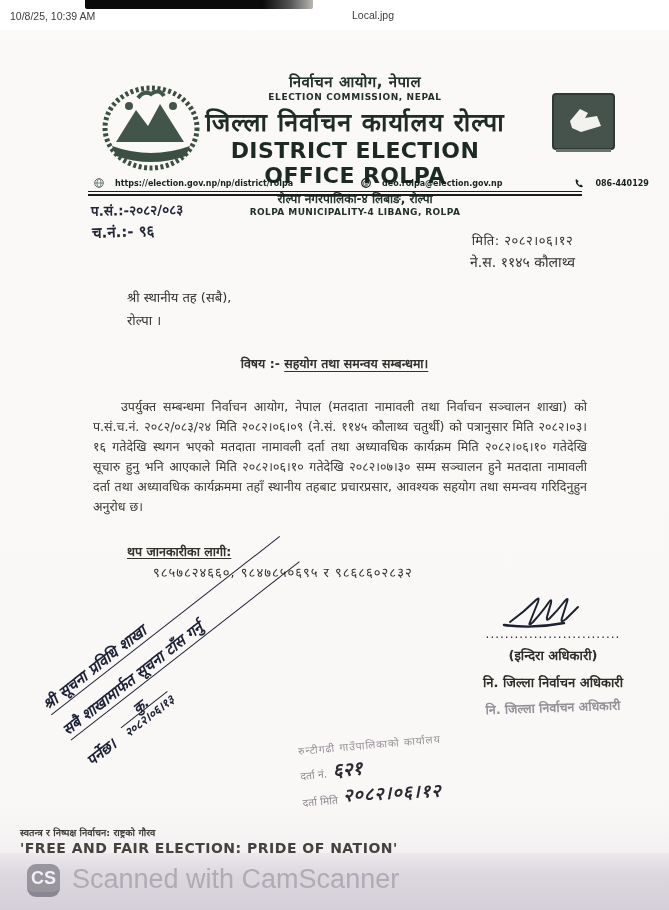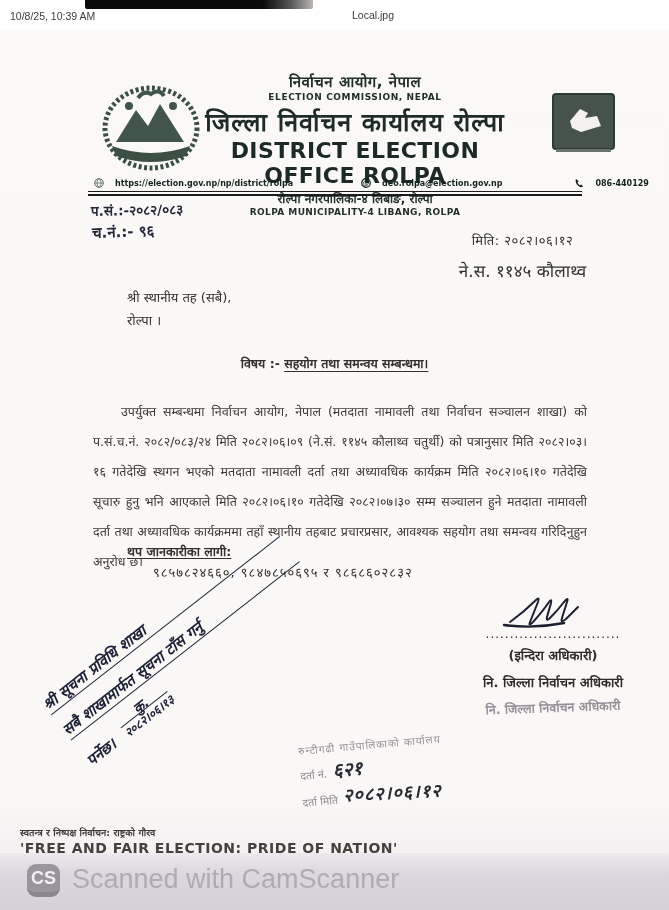--- a/index.html
+++ b/index.html
@@ -41,27 +41,27 @@
   .cicon { width:10px; height:10px; flex:0 0 auto; }
   .head-rule { position:absolute; left:88px; top:191px; width:494px; height:5px;
     border-top:1.5px solid #1c1c1c; border-bottom:2.5px solid #1c1c1c; }
 
   
   .hand { color:#232838; }
   .ref-ps { position:absolute; left:91px; top:201px; font-size:13.5px; font-weight:bold; transform:rotate(-1deg); }
   .ref-ch { position:absolute; left:92px; top:221px; font-size:15px; font-weight:bold; transform:rotate(-2deg); }
   .date-block { position:absolute; left:400px; top:231px; width:245px; text-align:center; color:#30302f; }
   .date-line1 { font-size:13px; letter-spacing:.5px; }
-  .date-line2 { font-size:17px; margin-top:10px; }
+  .date-line2 { font-size:14px; margin-top:3px; }
 
   
   .addressee { position:absolute; left:127px; top:286px; color:#33312e; font-size:13px; line-height:23px; }
   .subject-line { position:absolute; left:0; top:355px; width:669px; text-align:center; font-size:12.5px; font-weight:bold; color:#33312e; }
   .subject-text { text-decoration:underline; text-underline-offset:3px; }
-  .body-par { position:absolute; left:93px; top:397px; width:494px; font-size:12.5px; line-height:30px;
+  .body-par { position:absolute; left:93px; top:397px; width:494px; font-size:12.5px; line-height:20px;
     color:#3a3733; text-align:justify; text-indent:28px; }
 
   .more-info-head { position:absolute; left:127px; top:543px; font-size:12.5px; font-weight:bold; color:#33312e;
     text-decoration:underline; text-underline-offset:2px; }
   .more-info-phones { position:absolute; left:153px; top:563px; font-size:13px; color:#33302c; letter-spacing:1px; }
 
   
   .sig-block { position:absolute; left:458px; top:588px; width:190px; text-align:center; }
   .sig-svg { display:block; margin:0 auto; }
   .sig-dots { font-size:12px; letter-spacing:1px; color:#2a2a2a; line-height:8px; }

